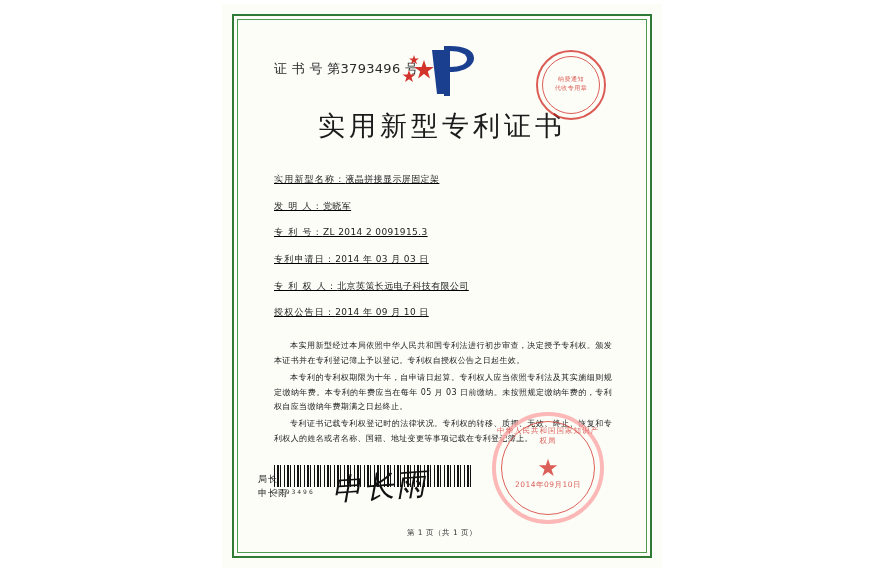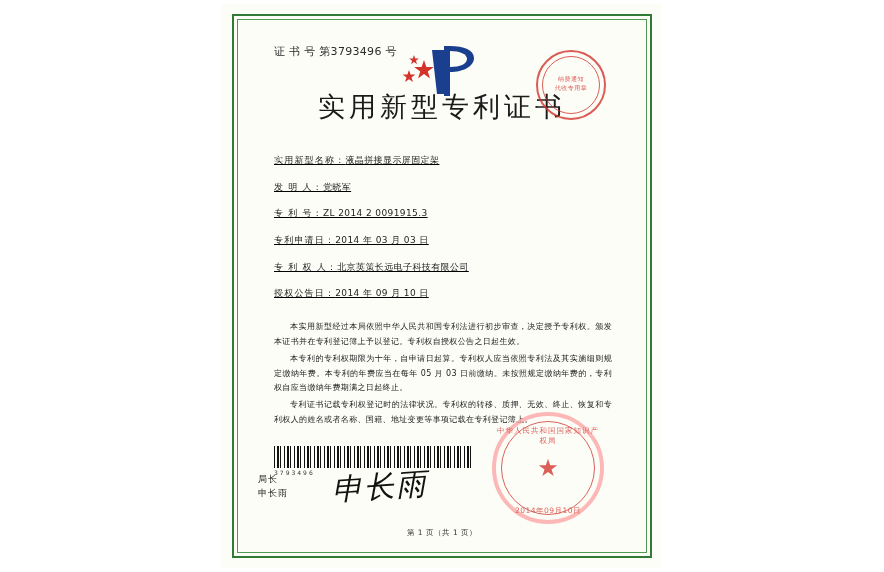--- a/index.html
+++ b/index.html
@@ -64,24 +64,24 @@
   
   .content {
     position: absolute;
     left: 32px;
     top: 28px;
     right: 32px;
     bottom: 26px;
   }
 
   .cert-no {
-    font-size: 11px;
+    font-size: 13px;
     color: #2a2a2a;
     letter-spacing: 0.3px;
-    margin-top: 12px;
+    margin-top: 28px;
     margin-left: 20px;
   }
 
   
   .emblem {
     position: absolute;
     left: 50%;
     transform: translateX(-50%);
     top: 10px;
     width: 120px;
@@ -200,21 +200,21 @@
     position: absolute;
     top: 10px;
     left: 0; right: 0;
     text-align: center;
     font-size: 7.5px;
     color: #d2342c;
     letter-spacing: 1px;
   }
   .seal .seal-date {
     position: absolute;
-    bottom: 4px;
+    bottom: 30px;
     left: 0; right: 0;
     text-align: center;
     font-size: 7.5px;
     color: #d2342c;
     letter-spacing: 0.5px;
   }
 
   
   .seal-small {
     position: absolute;

